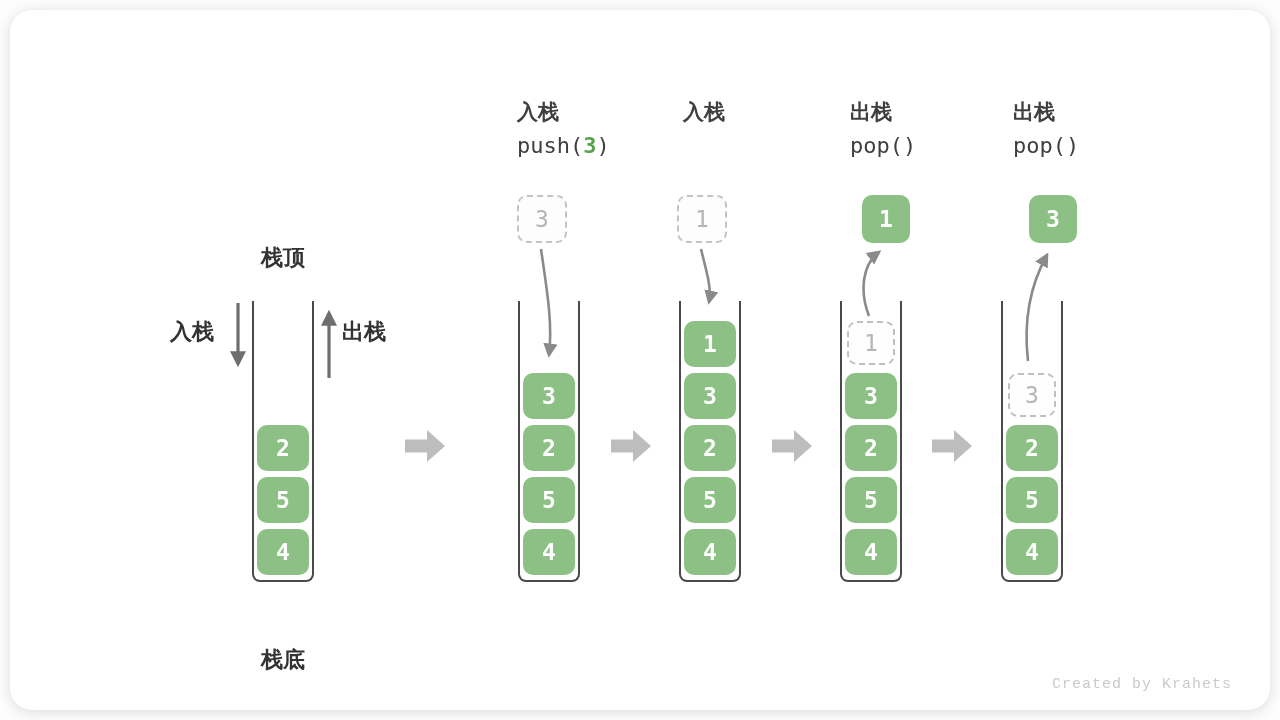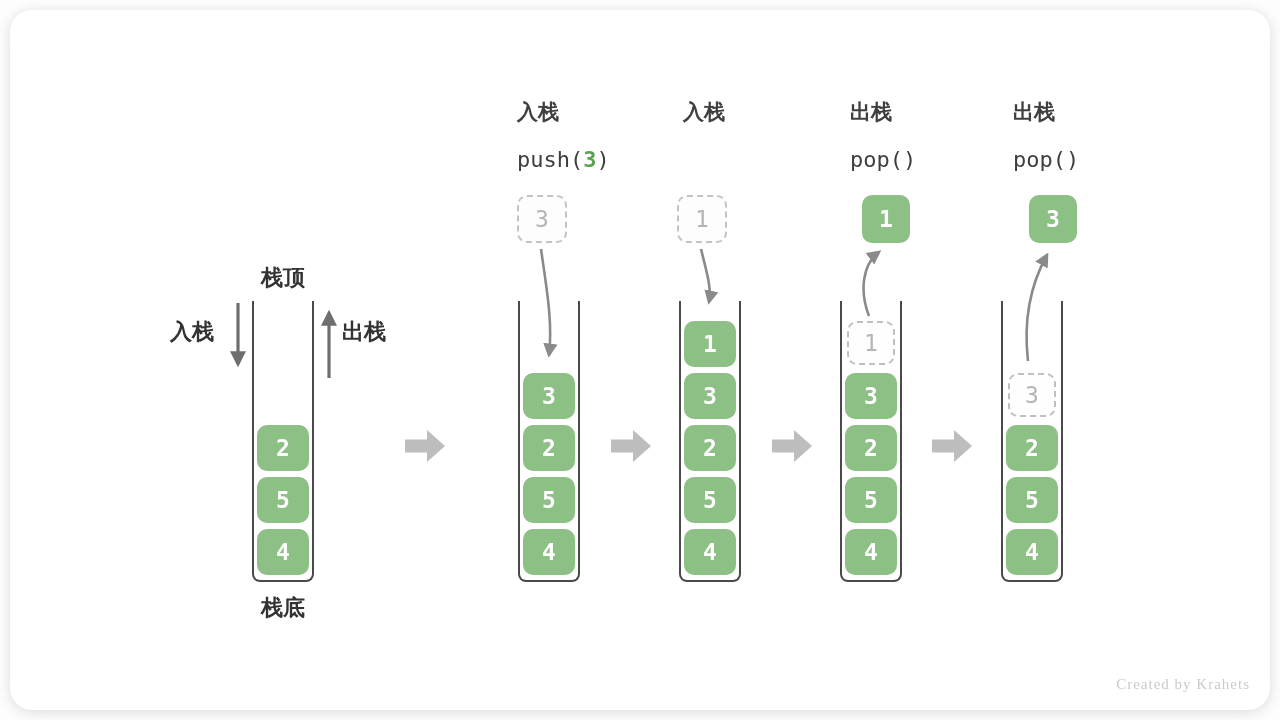--- a/index.html
+++ b/index.html
@@ -10,21 +10,21 @@
         box-shadow:0 2px 14px rgba(0,0,0,0.14);}
 
   .title-box{position:absolute;left:186px;top:110px;width:193px;height:58px;
              background:#e4e4e4;border-radius:6px;display:flex;
              align-items:center;justify-content:center;
              font-family:"DejaVu Sans Mono",monospace;
              font-size:27px;font-weight:600;color:#3a3a3a;letter-spacing:1px;}
 
   .op-group{position:absolute;top:97px;width:170px;}
   .op-name{font-size:21px;font-weight:bold;color:#3f3f3f;line-height:30px;}
-  .op-call{margin-top:20px;font-family:"DejaVu Sans Mono",monospace;
+  .op-call{margin-top:6px;font-family:"DejaVu Sans Mono",monospace;
            font-size:22px;color:#3f3f3f;line-height:26px;}
   .op-arg{color:#5CA052;font-weight:bold;}
 
   .float-box{position:absolute;top:195px;width:48px;height:48px;border-radius:10px;
              display:flex;align-items:center;justify-content:center;
              font-family:"DejaVu Sans Mono",monospace;font-size:23px;}
   .float-box.dashed{border:2px dashed #c3c3c3;background:#fdfdfd;
                     color:#b5b5b5;width:46px;height:44px;}
   .float-box.solid{background:#8CC084;color:#ffffff;font-weight:bold;}
 
@@ -36,22 +36,22 @@
   .cell{position:absolute;width:52px;height:46px;border-radius:10px;
         background:#8CC084;color:#ffffff;
         display:flex;align-items:center;justify-content:center;
         font-family:"DejaVu Sans Mono",monospace;font-size:23px;font-weight:bold;}
   .cell.ghost{background:#fefefe;border:2px dashed #bfbfbf;color:#b5b5b5;
               width:44px;height:40px;font-weight:normal;}
 
   .side-label{position:absolute;font-size:22px;font-weight:bold;color:#333333;}
   .center62{width:62px;text-align:center;}
 
-  .watermark{position:absolute;top:676px;right:30px;
-             font-family:Liberation Serif, serif;font-size:15px;
+  .watermark{position:absolute;top:676px;right:48px;
+             font-family:Liberation Mono, monospace;font-size:15px;
              color:#cacaca;letter-spacing:1px;}
   svg.overlay{position:absolute;left:0;top:0;pointer-events:none;}
 </style>
 </head>
 <body>
 
 <div class="canvas">
   <div class="card"></div>
 
 
@@ -69,22 +69,22 @@
   <div class="op-group" style="left:1013px;">
     <div class="op-name">出栈</div>
     <div class="op-call"><span>pop(</span><span class="op-arg"></span><span>)</span></div>
   </div>
 
   <div class="float-box dashed" style="left:517px;">3</div>
   <div class="float-box dashed" style="left:677px;">1</div>
   <div class="float-box solid" style="left:862px;">1</div>
   <div class="float-box solid" style="left:1029px;">3</div>
 
-  <div class="side-label center62" style="left:252px;top:243px;margin-top:20px;">栈顶</div>
-  <div class="side-label center62" style="left:252px;top:593px;">栈底</div>
+  <div class="side-label center62" style="left:252px;top:243px;">栈顶</div>
+  <div class="side-label center62" style="left:252px;top:645px;">栈底</div>
   <div class="side-label" style="left:170px;top:317px;">入栈</div>
   <div class="side-label" style="left:342px;top:317px;">出栈</div>
 
   <div class="stack-frame" style="left:252px;"></div>
   <div class="stack-frame" style="left:518px;"></div>
   <div class="stack-frame" style="left:679px;"></div>
   <div class="stack-frame" style="left:840px;"></div>
   <div class="stack-frame" style="left:1001px;"></div>
 
   <div class="cell" style="left:257px;top:425px;">2</div>

